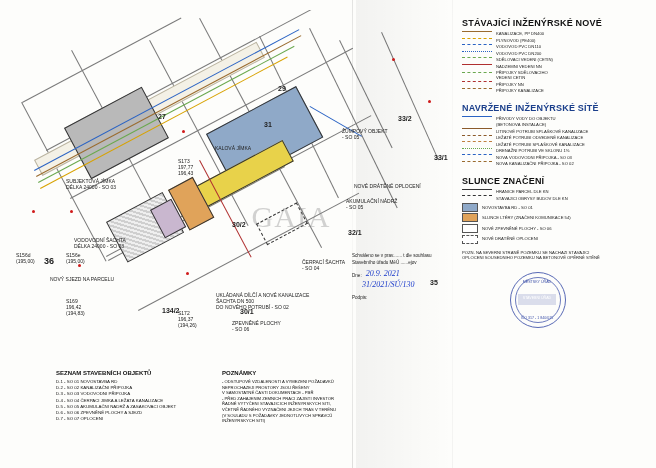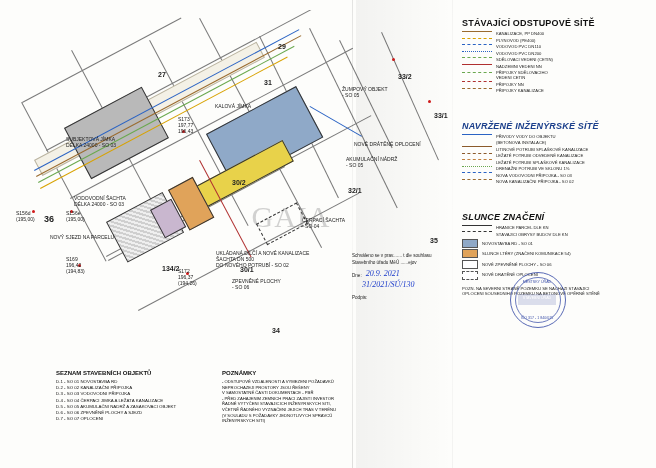--- a/index.html
+++ b/index.html
@@ -13,39 +13,39 @@
   }
   .sheet{position:absolute;left:0;top:0;width:656px;height:468px;background:#fdfdfb;}
   
   .crease{position:absolute;top:0;bottom:0;width:1px;background:linear-gradient(to bottom,rgba(0,0,0,0.10),rgba(0,0,0,0.02),rgba(0,0,0,0.12));}
   .crease.c1{left:352px;}
   .crease.c2{left:452px;opacity:.35;}
   .shade{position:absolute;left:356px;top:0;width:96px;height:468px;background:linear-gradient(to right,rgba(0,0,0,0.045),rgba(0,0,0,0.0));pointer-events:none;}
 
   
   .map{position:absolute;left:10px;top:10px;width:440px;height:340px;overflow:hidden;}
-  .lbl{position:absolute;font-size:5px;line-height:6px;color:#222;white-space:pre;}
+  .lbl{position:absolute;font-size:5px;line-height:6px;color:#222;white-space:pre;margin-top:42px;}
   .lbl.b{font-weight:bold;font-size:7px;}
   .lbl.big{font-weight:bold;font-size:9px;}
   .ln{position:absolute;background:#7a7a7a;height:1px;transform-origin:0 0;}
   .dot{position:absolute;width:3px;height:3px;border-radius:50%;background:#d01a1a;}
   .bld{position:absolute;border:1px solid #333;}
   .bld.grey{background:#b9b9b9;}
   .bld.blue{background:#8fa9c8;}
   .bld.yellow{background:#e8d24a;}
   .bld.orange{background:#e0a35a;}
   .bld.lilac{background:#c9b7cf;}
   .bld.hatch{background:repeating-linear-gradient(45deg,#cfcfcf 0 2px,#efefef 2px 4px);}
   .road{position:absolute;background:#f4f1e6;border:1px solid #b9b3a0;}
 
   
   .legend{position:absolute;left:462px;top:18px;width:186px;}
   .legend h2{font-size:9px;margin:0 0 3px 0;color:#111;font-weight:bold;letter-spacing:.2px;}
   .legend h2.blue{color:#1b3f8b;}
-  .legend h2.sec{margin-top:27px;font-style:italic;}
+  .legend h2.sec{margin-top:9px;}
   .lrow{display:flex;align-items:center;gap:4px;margin:0.5px 0;}
   .sw{width:30px;height:5px;flex:0 0 30px;}
   .ltxt{font-size:4.2px;line-height:5.4px;color:#222;white-space:nowrap;}
   .swbox{width:14px;height:7px;flex:0 0 14px;border:1px solid #555;}
   .lrow.box{margin:1.6px 0;}
   .note{font-size:4.2px;line-height:5.6px;color:#222;margin-top:6px;}
 
   
   .objlist{position:absolute;left:56px;top:370px;width:150px;}
   .objlist .h{font-size:6px;font-weight:bold;margin-bottom:3px;}
@@ -156,21 +156,21 @@
 DÉLKA 24000 - SO 03</div>
     <div class="lbl" style="left:206px;top:240px;">UKLÁDANÁ DÍLČÍ A NOVÉ KANALIZACE
 ŠACHTA DN 500
 DO NOVÉHO POTRUBÍ - SO 02</div>
     <div class="lbl" style="left:222px;top:268px;">ZPEVNĚNÉ PLOCHY
 - SO 06</div>
   </div>
 
   <div class="legend">
 
-    <h2>STÁVAJÍCÍ ODSTUPOVÉ SÍTĚ</h2>
+    <h2>STÁVAJÍCÍ INŽENÝRSKÉ NOVÉ</h2>
     <div class="lrow">
         <div class="sw" style="border-top:1px solid #9a6b2f;"></div>
         <div class="ltxt">KANALIZACE, PP DN400</div>
       </div>
     <div class="lrow">
         <div class="sw" style="border-top:1px dashed #d8a200;"></div>
         <div class="ltxt">PLYNOVOD (PE400)</div>
       </div>
     <div class="lrow">
         <div class="sw" style="border-top:1px dashed #2a63c4;"></div>

